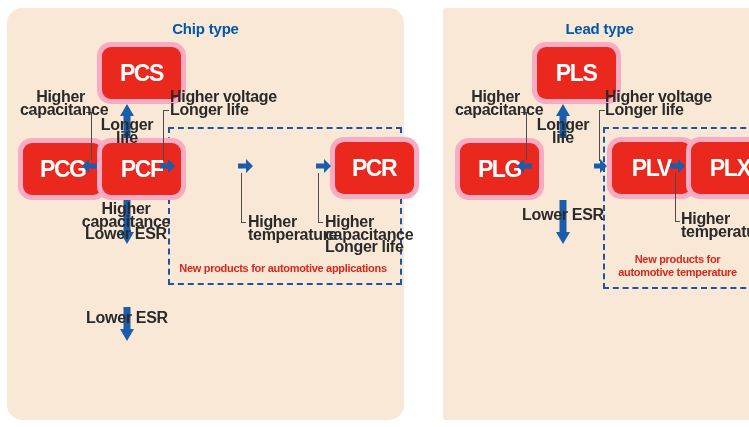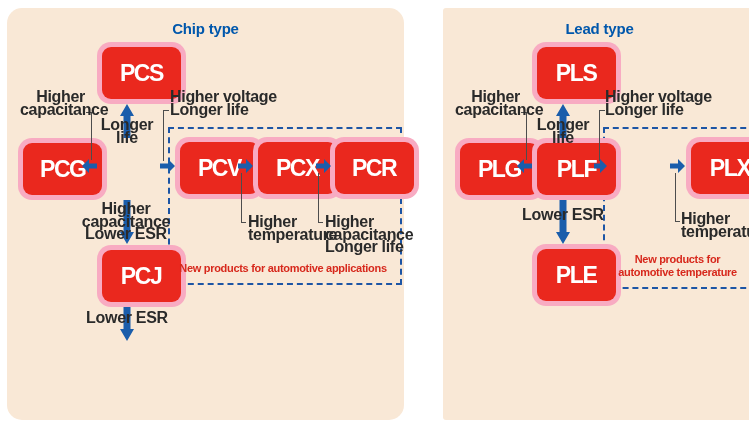--- a/index.html
+++ b/index.html
@@ -58,38 +58,28 @@
   <div class="pbox" style="left:90px;top:34px">
     <div class="pbox-inner">
       <span class="pbox-label">PCS</span>
     </div>
   </div>
   <div class="pbox" style="left:11px;top:130px">
     <div class="pbox-inner">
       <span class="pbox-label">PCG</span>
     </div>
   </div>
-  <div class="pbox" style="left:168px;top:129px">
+  <div class="pbox" style="left:90px;top:130px">
     <div class="pbox-inner">
-      <span class="pbox-label">PCV</span>
-    </div>
-  </div>
-  <div class="pbox" style="left:246px;top:129px">
-    <div class="pbox-inner">
-      <span class="pbox-label">PCX</span>
+      <span class="pbox-label">PCF</span>
     </div>
   </div>
   <div class="pbox" style="left:323px;top:129px">
     <div class="pbox-inner">
       <span class="pbox-label">PCR</span>
-    </div>
-  </div>
-  <div class="pbox" style="left:90px;top:237px">
-    <div class="pbox-inner">
-      <span class="pbox-label">PCJ</span>
     </div>
   </div>
 
   <svg class="arrow" style="left:75px;top:151px" width="15" height="14">
       <polygon points="15,4.5 7,4.5 7,0 0,7 7,14 7,9.5 15,9.5"></polygon>
     </svg>
   <svg class="arrow" style="left:153px;top:151px" width="15" height="14">
       <polygon points="0,4.5 8,4.5 8,0 15,7 8,14 8,9.5 0,9.5"></polygon>
     </svg>
   <svg class="arrow" style="left:231px;top:151px" width="15" height="14">
@@ -137,33 +127,28 @@
   <div class="pbox" style="left:89px;top:34px">
     <div class="pbox-inner">
       <span class="pbox-label">PLS</span>
     </div>
   </div>
   <div class="pbox" style="left:12px;top:130px">
     <div class="pbox-inner">
       <span class="pbox-label">PLG</span>
     </div>
   </div>
-  <div class="pbox" style="left:89px;top:130px">
+  <div class="pbox" style="left:164px;top:129px">
     <div class="pbox-inner">
-      <span class="pbox-label">PLF</span>
+      <span class="pbox-label">PLV</span>
     </div>
   </div>
   <div class="pbox" style="left:243px;top:129px">
     <div class="pbox-inner">
       <span class="pbox-label">PLX</span>
-    </div>
-  </div>
-  <div class="pbox" style="left:89px;top:236px">
-    <div class="pbox-inner">
-      <span class="pbox-label">PLE</span>
     </div>
   </div>
 
   <svg class="arrow" style="left:74px;top:151px" width="15" height="14">
       <polygon points="15,4.5 7,4.5 7,0 0,7 7,14 7,9.5 15,9.5"></polygon>
     </svg>
   <svg class="arrow" style="left:151px;top:151px" width="13" height="14">
       <polygon points="0,4.5 6,4.5 6,0 13,7 6,14 6,9.5 0,9.5"></polygon>
     </svg>
   <svg class="arrow" style="left:227px;top:151px" width="15" height="14">

